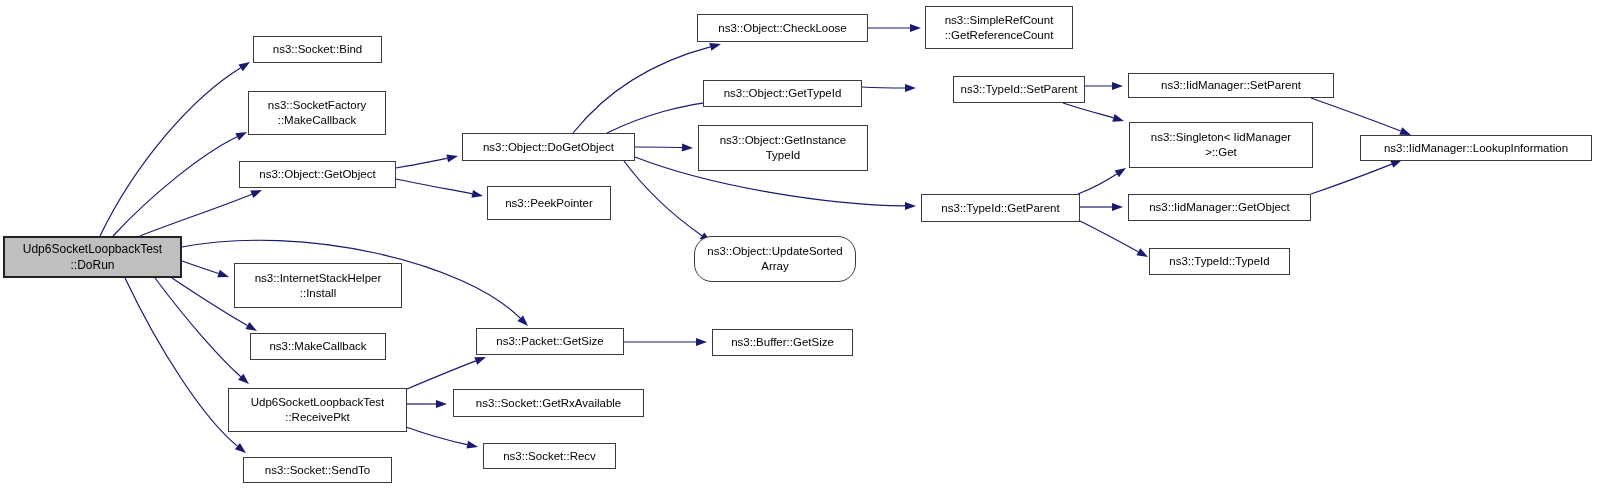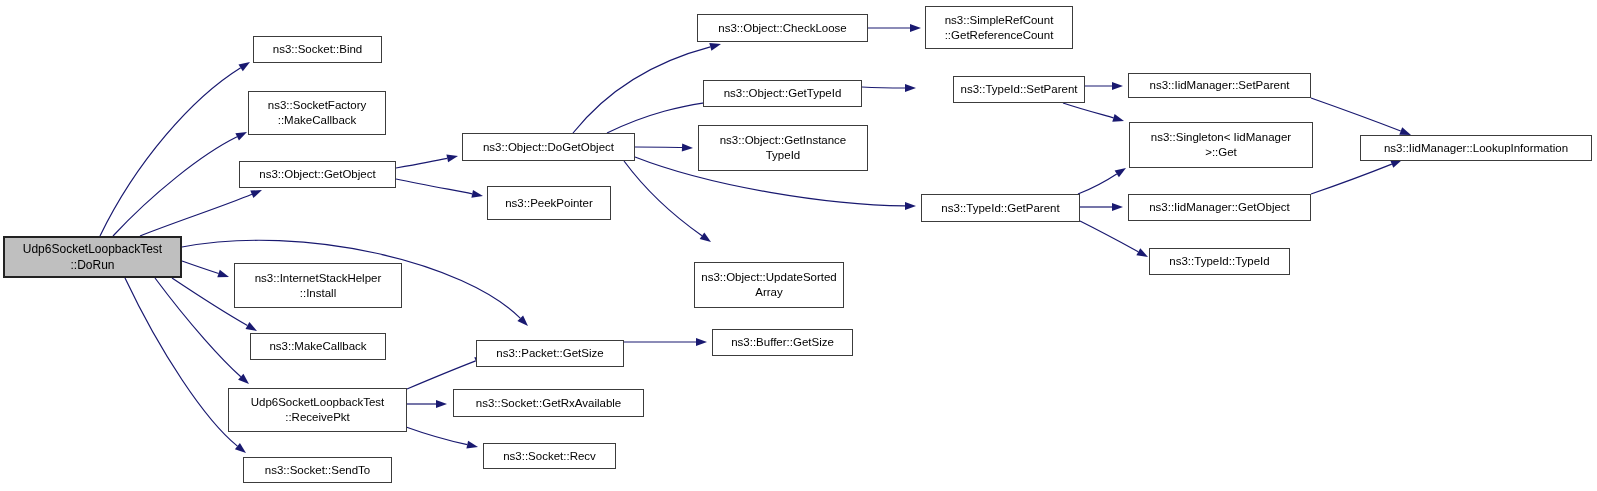--- a/index.html
+++ b/index.html
@@ -110,28 +110,28 @@
 ::ReceivePkt</div>
       <div class="node" style="left: 243px; top: 457px; width: 149px; height: 26px;">ns3::Socket::SendTo</div>
       <div class="node" style="left: 462px; top: 133px; width: 173px; height: 28px;">ns3::Object::DoGetObject</div>
       <div class="node" style="left: 487px; top: 186px; width: 124px; height: 34px;">ns3::PeekPointer</div>
       <div class="node" style="left: 697px; top: 14px; width: 171px; height: 28px;">ns3::Object::CheckLoose</div>
       <div class="node" style="left: 925px; top: 6px; width: 148px; height: 43px;">ns3::SimpleRefCount
 ::GetReferenceCount</div>
       <div class="node" style="left: 703px; top: 72px; width: 159px; height: 27px; margin-top: 8px;">ns3::Object::GetTypeId</div>
       <div class="node" style="left: 698px; top: 125px; width: 170px; height: 46px;">ns3::Object::GetInstance
 TypeId</div>
-      <div class="node" style="left: 694px; top: 262px; width: 150px; height: 46px;">ns3::Object::UpdateSorted
+      <div class="node" style="left: 694px; top: 236px; width: 162px; height: 46px; border-radius: 18px;">ns3::Object::UpdateSorted
 Array</div>
       <div class="node" style="left: 953px; top: 76px; width: 132px; height: 27px;">ns3::TypeId::SetParent</div>
       <div class="node" style="left: 921px; top: 194px; width: 159px; height: 28px;">ns3::TypeId::GetParent</div>
-      <div class="node" style="left: 1128px; top: 73px; width: 183px; height: 25px; text-align: center;">ns3::IidManager::SetParent</div>
+      <div class="node" style="left: 1128px; top: 73px; width: 206px; height: 25px; text-align: center;">ns3::IidManager::SetParent</div>
       <div class="node" style="left: 1129px; top: 122px; width: 184px; height: 46px;">ns3::Singleton&lt; IidManager
 &gt;::Get</div>
       <div class="node" style="left: 1128px; top: 194px; width: 183px; height: 27px;">ns3::IidManager::GetObject</div>
       <div class="node" style="left: 1149px; top: 248px; width: 141px; height: 27px;">ns3::TypeId::TypeId</div>
       <div class="node" style="left: 1360px; top: 135px; width: 232px; height: 26px;">ns3::IidManager::LookupInformation</div>
-      <div class="node" style="left: 476px; top: 328px; width: 148px; height: 27px; margin-top: 12px;">ns3::Packet::GetSize</div>
+      <div class="node" style="left: 476px; top: 328px; width: 148px; height: 27px;">ns3::Packet::GetSize</div>
       <div class="node" style="left: 712px; top: 329px; width: 141px; height: 27px;">ns3::Buffer::GetSize</div>
       <div class="node" style="left: 453px; top: 389px; width: 191px; height: 28px;">ns3::Socket::GetRxAvailable</div>
       <div class="node" style="left: 483px; top: 443px; width: 133px; height: 26px;">ns3::Socket::Recv</div>
     </div>
 </div>
 
 </body></html>

